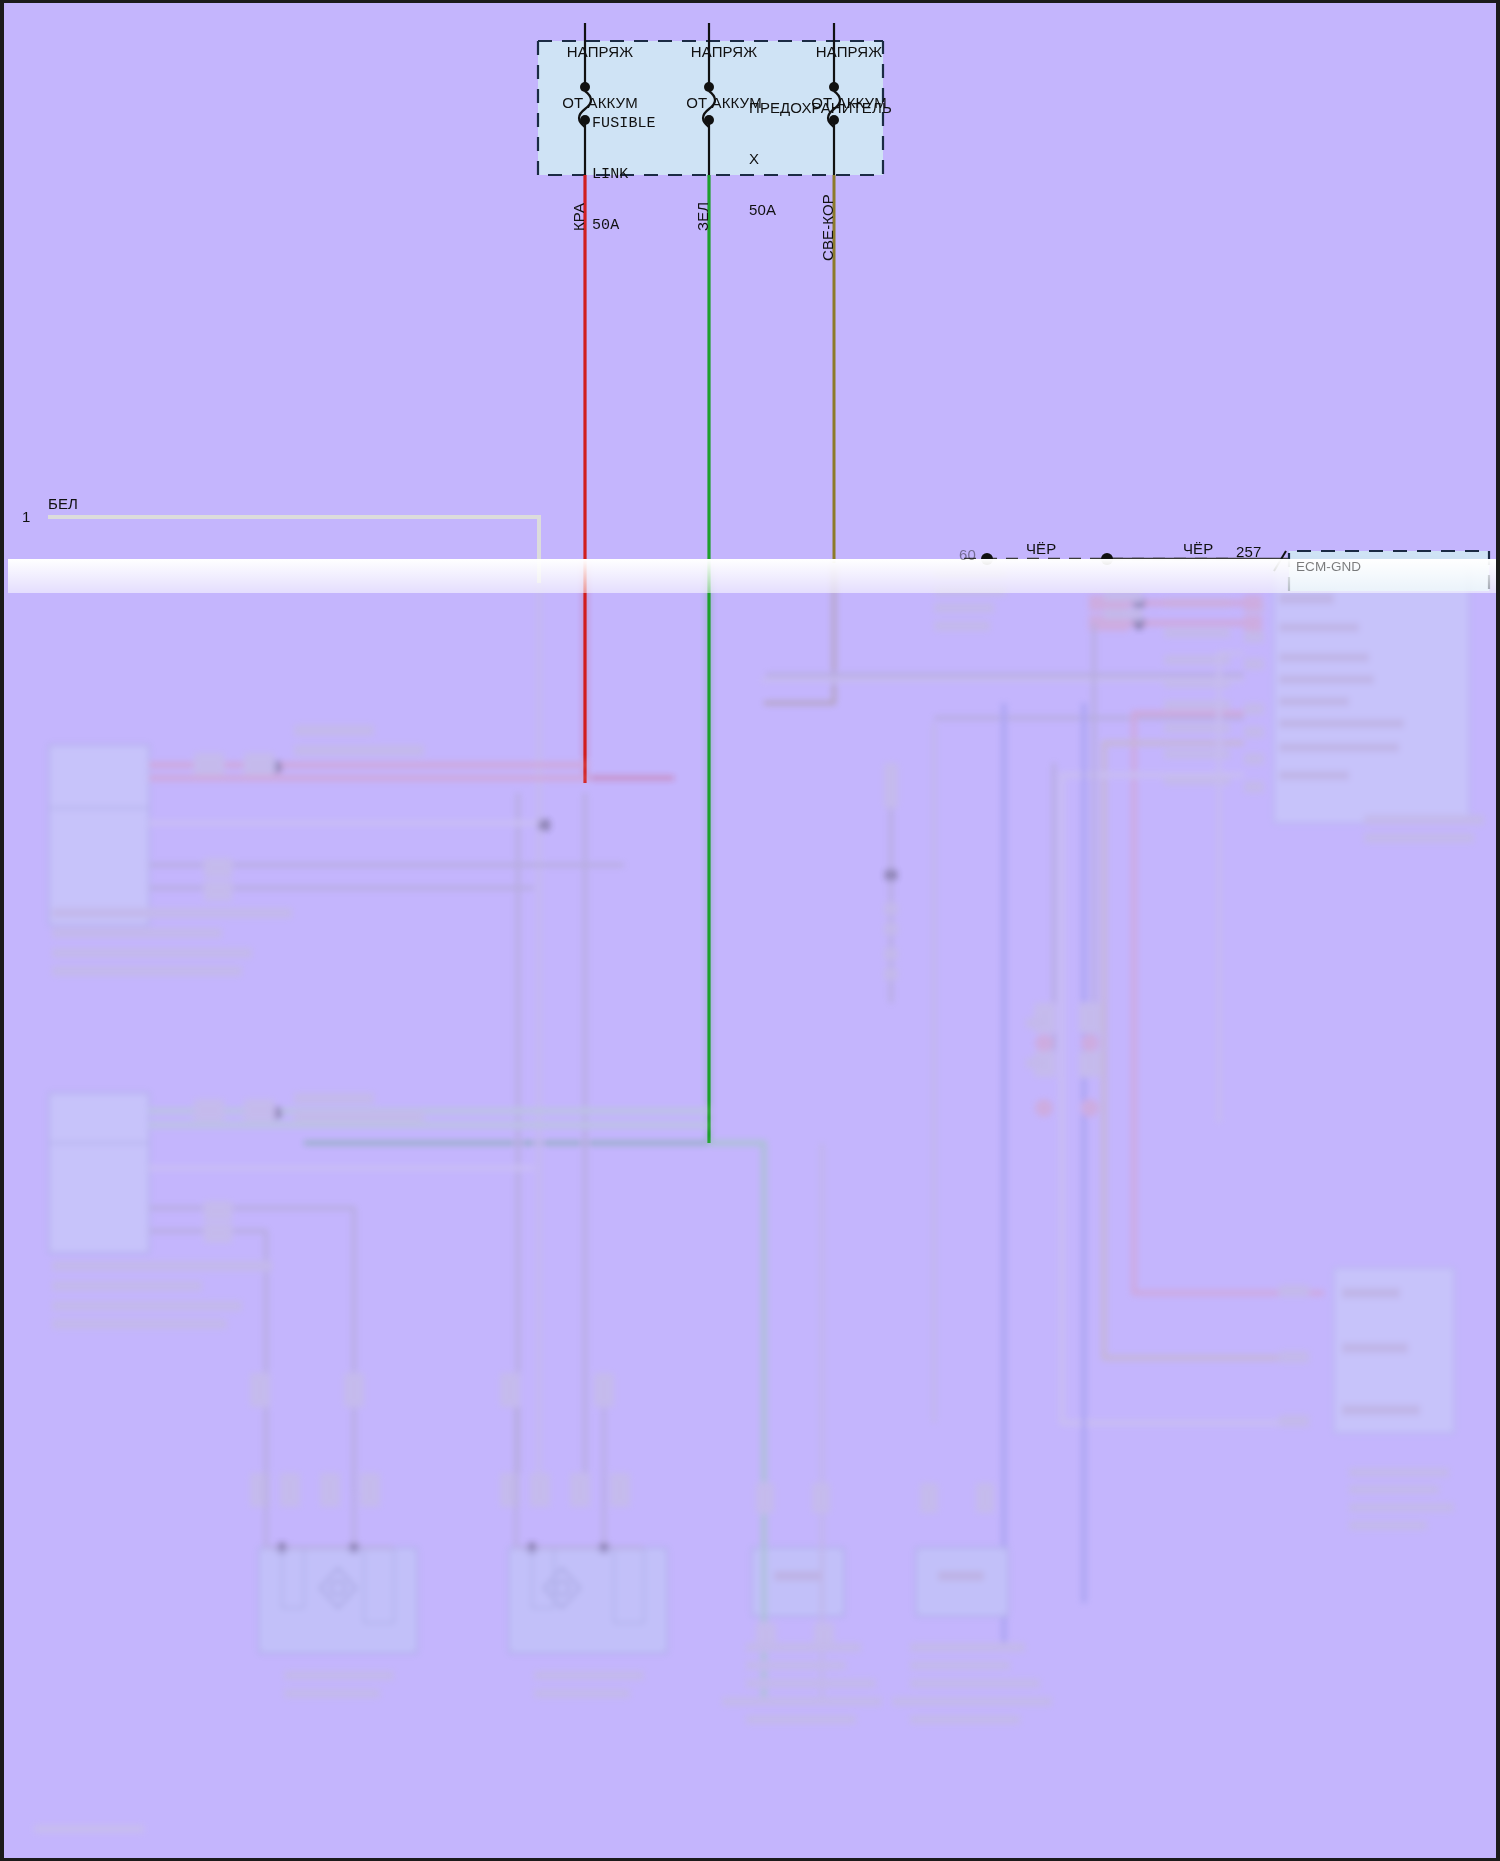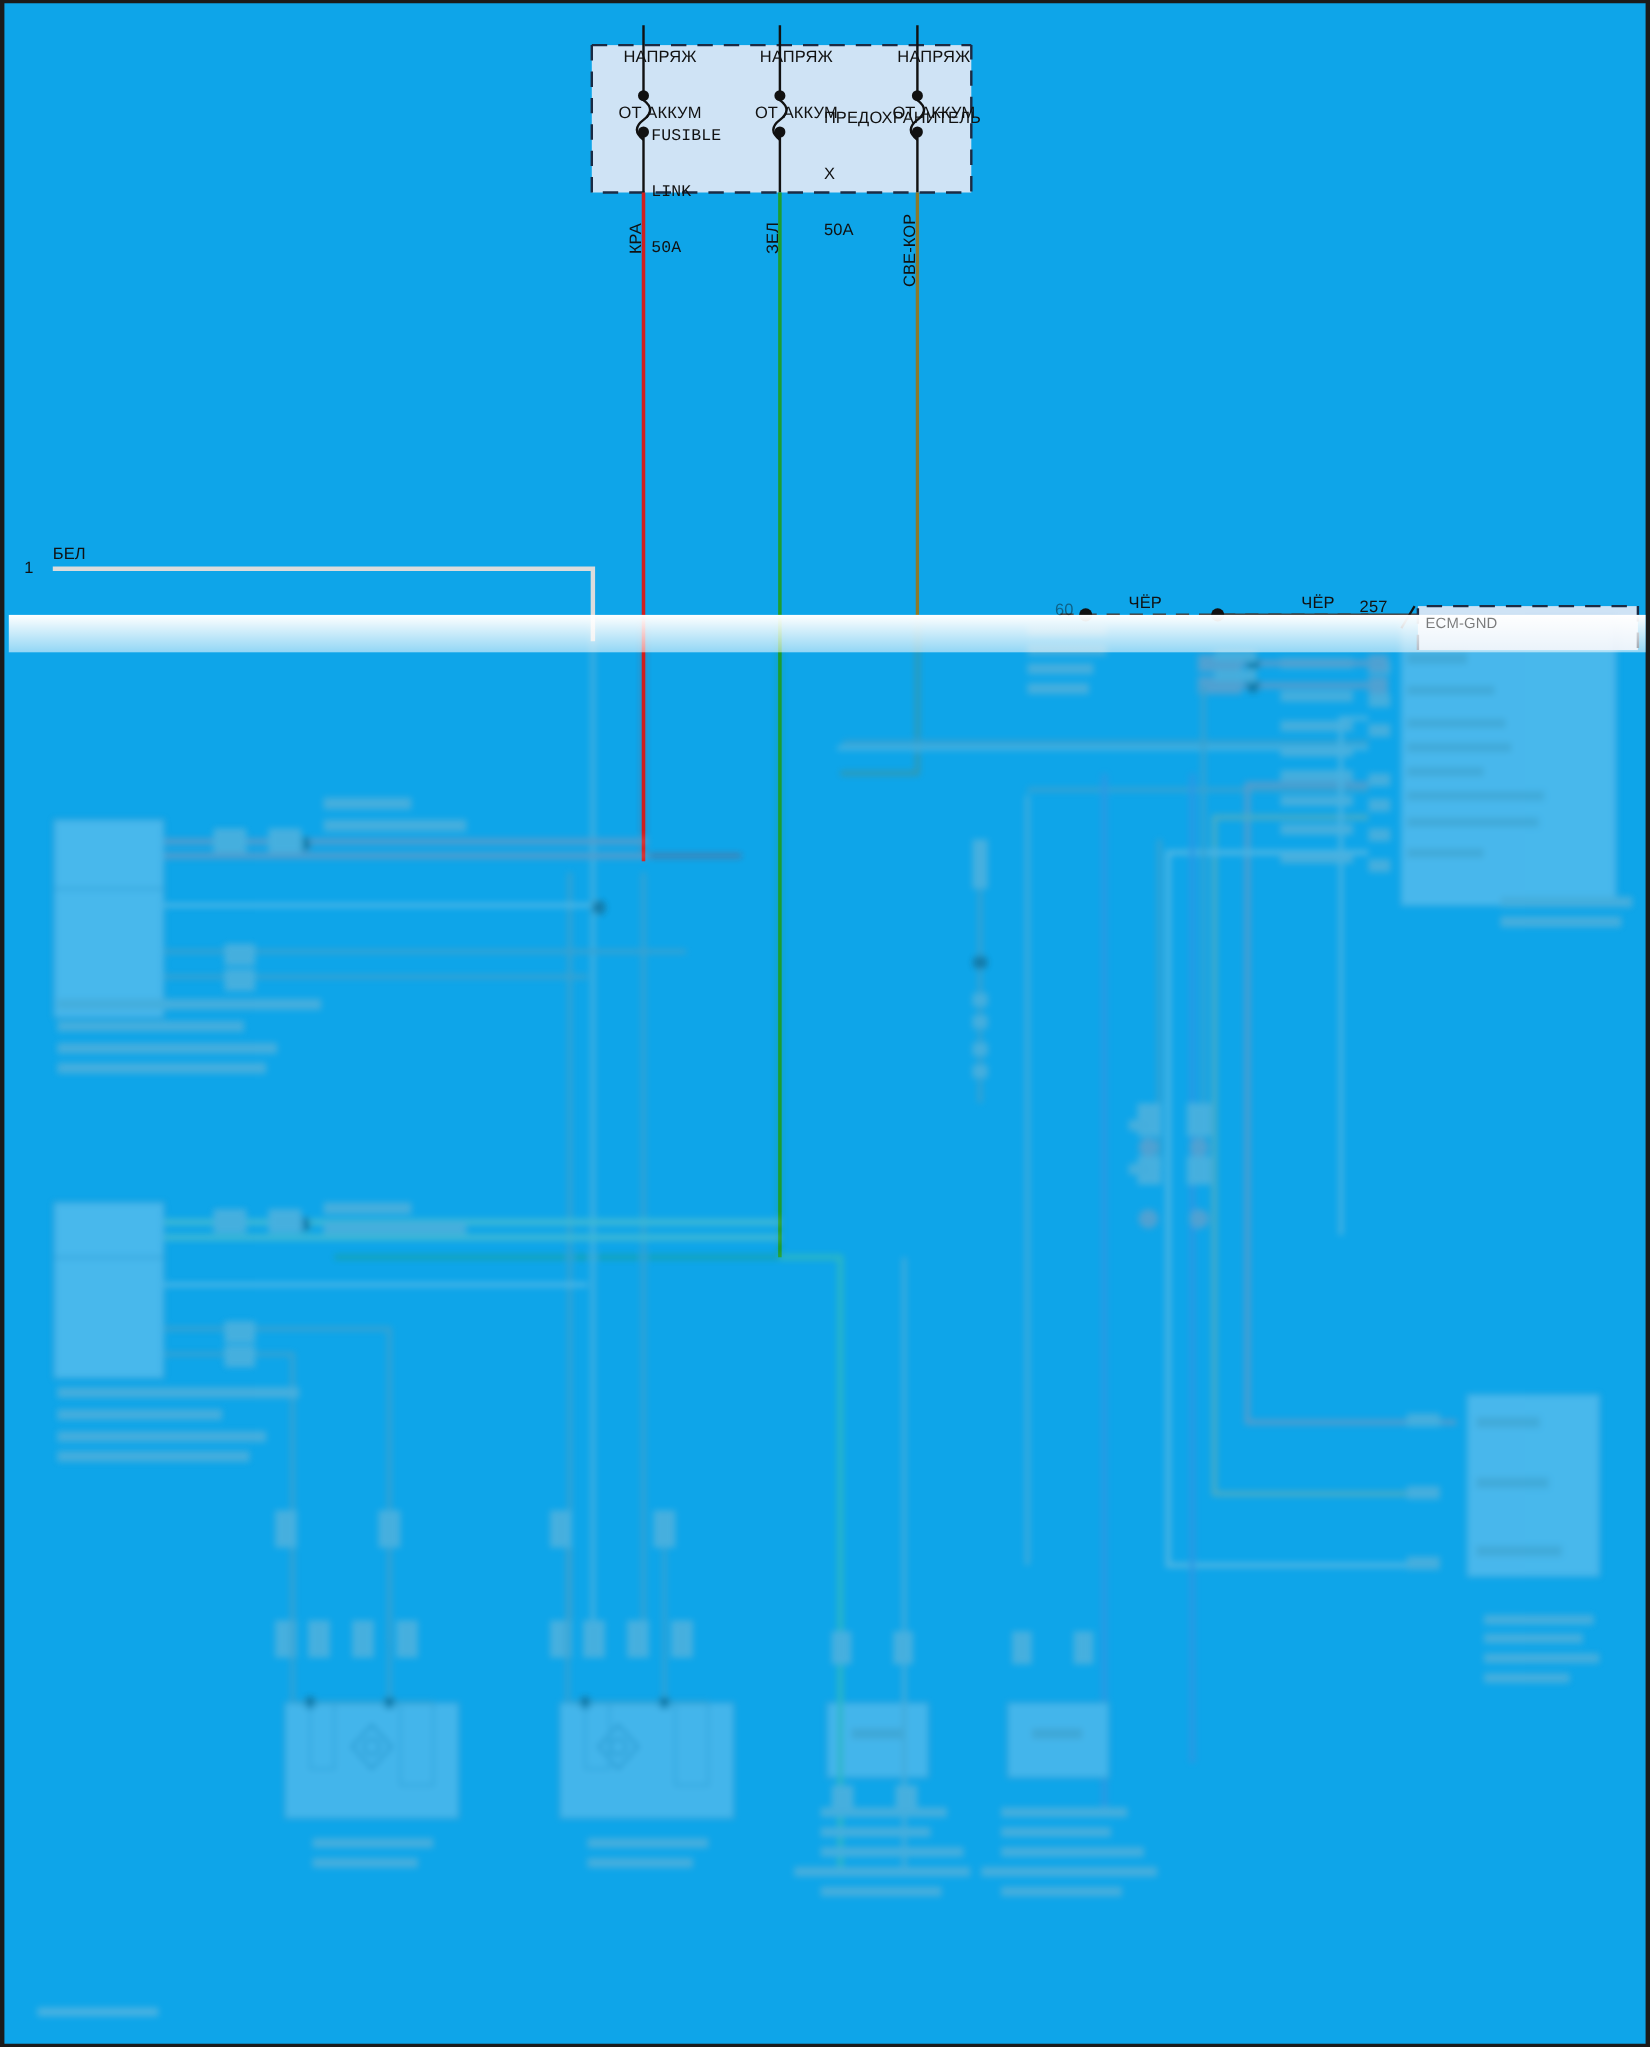--- a/index.html
+++ b/index.html
@@ -7,21 +7,21 @@
     padding: 0;
     background: #ffffff;
   }
   body {
     font-family: "Liberation Sans", sans-serif;
   }
   #page {
     position: relative;
     width: 1500px;
     height: 1861px;
-    background: #0ea5e9;
+    background: #c4b5fd;
     overflow: hidden;
     border-left: 4px solid #1b1b1b;
     border-right: 4px solid #1b1b1b;
     border-top: 3px solid #1b1b1b;
     border-bottom: 3px solid #1b1b1b;
     box-sizing: border-box;
   }
   #canvas {
     position: absolute;
     left: 0; top: 0;

